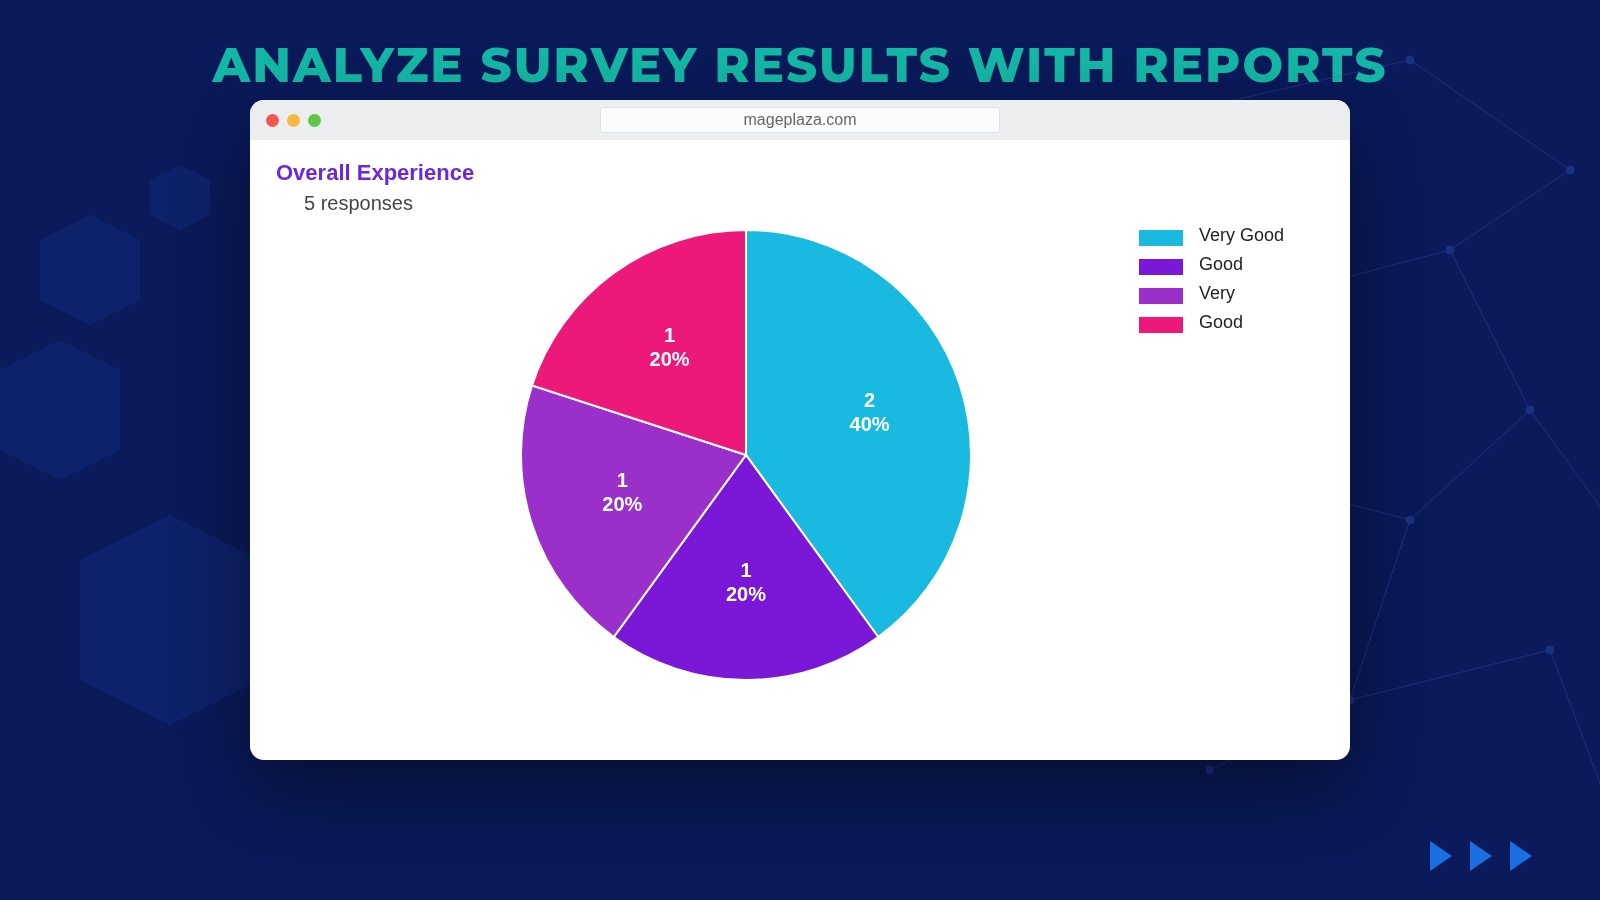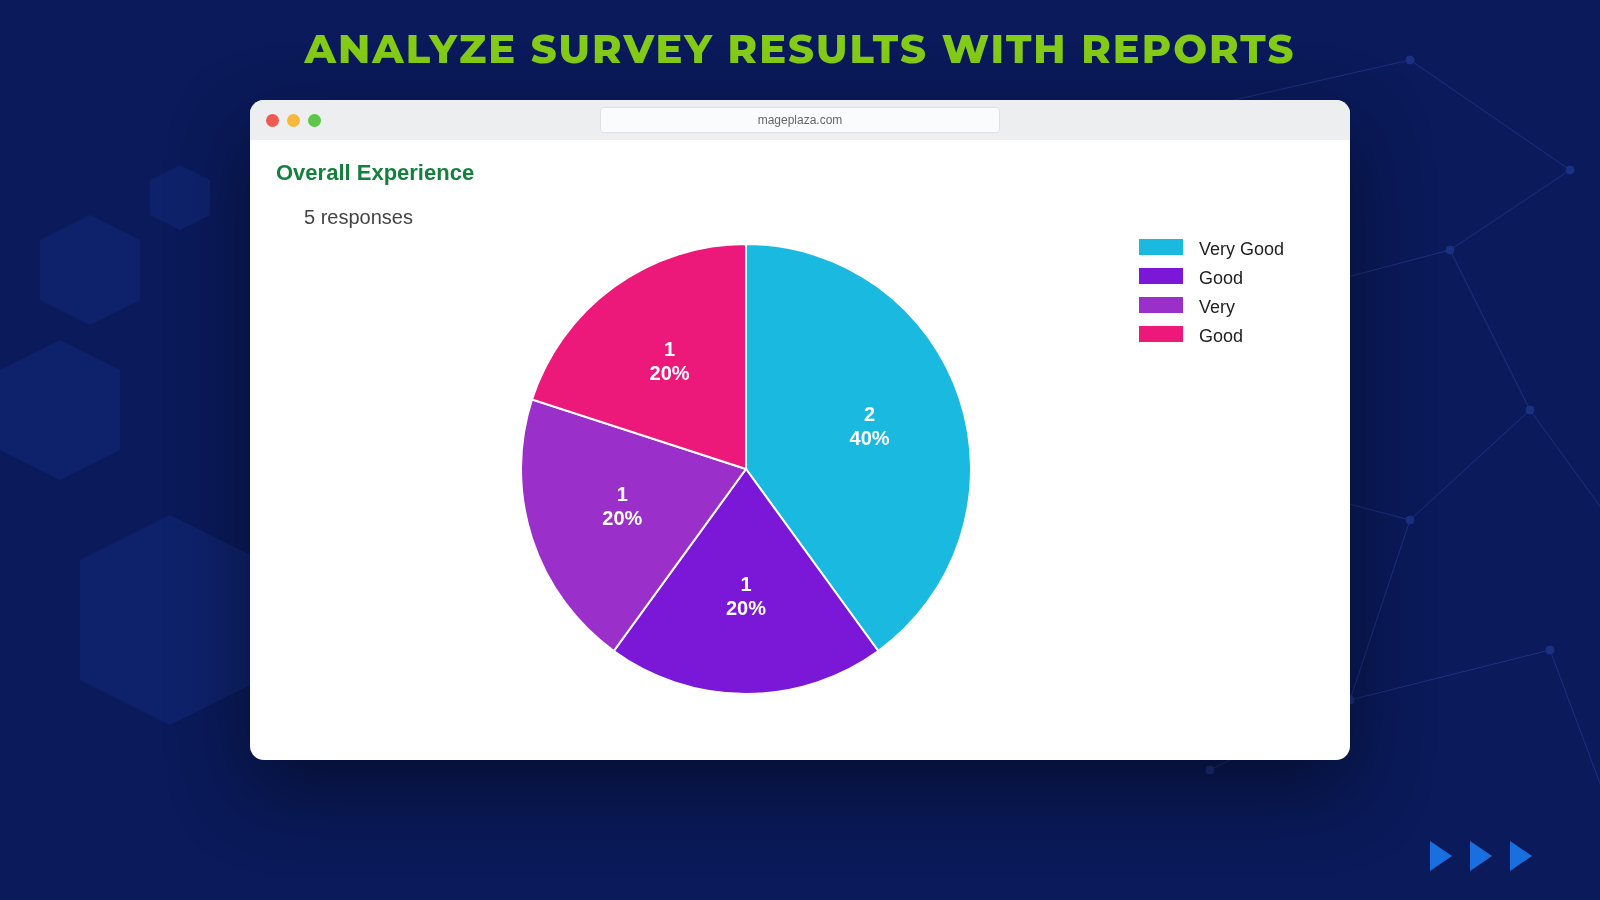--- a/index.html
+++ b/index.html
@@ -32,26 +32,26 @@
     opacity: 0.25;
   }
   .bg-arrows {
     position: absolute;
     right: 20px;
     bottom: 24px;
     width: 150px;
     height: 40px;
   }
   .page-title {
-    color: #84cc16;
+    color: #14b8a6;
     text-align: center;
     font-weight: 800;
-    font-size: 40px;
+    font-size: 48px;
     letter-spacing: 2px;
-    padding-top: 24px;
+    padding-top: 36px;
     font-family: "Montserrat", -apple-system, Arial, sans-serif;
   }
   .browser-window {
     position: absolute;
     left: 250px;
     top: 100px;
     width: 1100px;
     height: 660px;
     background: #fff;
     border-radius: 14px;
@@ -77,32 +77,32 @@
     transform: translateX(-50%);
     background: #fafbfc;
     border: 1px solid #dde1e4;
     border-radius: 4px;
     height: 26px;
     width: 400px;
     display: flex;
     align-items: center;
     justify-content: center;
     color: #666;
-    font-size: 12px;
+    font-size: 16px;
   }
   .content {
     padding: 20px 26px;
     position: relative;
     height: calc(100% - 40px);
   }
   .chart-title {
     font-size: 22px;
     font-weight: 700;
-    color: #15803d;
-    margin-bottom: 20px;
+    color: #6d28d9;
+    margin-bottom: 6px;
   }
   .chart-subtitle {
     font-size: 20px;
     color: #444;
     margin-left: 28px;
   }
   .chart-area {
     position: relative;
     width: 100%;
     height: 500px;
@@ -114,21 +114,21 @@
   }
   .legend {
     position: absolute;
     right: 40px;
     top: 10px;
     font-size: 18px;
     color: #222;
   }
   .legend-row {
     display: flex;
-    align-items: flex-start;
+    align-items: flex-end;
     gap: 16px;
     margin-bottom: 8px;
   }
   .swatch {
     width: 44px;
     height: 16px;
   }
   .slice-label {
     fill: #fff;
     font-size: 20px;

